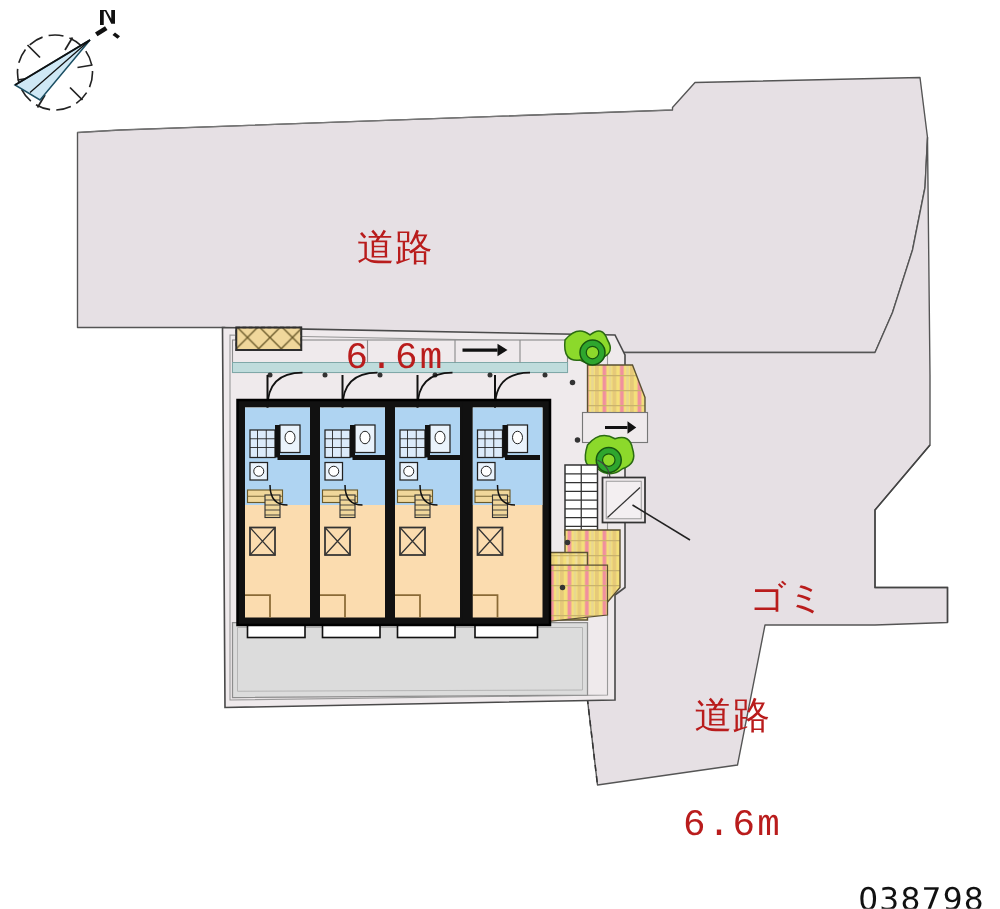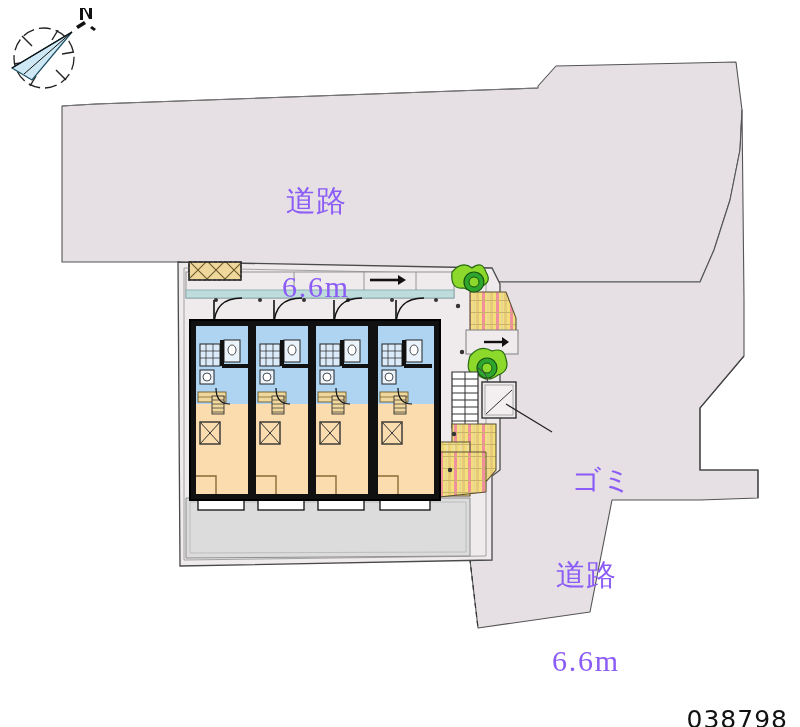--- a/index.html
+++ b/index.html
@@ -4,32 +4,32 @@
 <style>
   html,body{margin:0;padding:0;background:#ffffff;}
   body{
     width:800px;height:727px;position:relative;overflow:hidden;
     font-family:"Liberation Sans","DejaVu Sans",sans-serif;
   }
   #stage{position:absolute;inset:0;width:800px;height:727px;}
   #stage svg{display:block;}
   .lbl{
     position:absolute;
-    font-family:Liberation Serif, serif;
-    color:#8b5cf6;
+    font-family:Liberation Mono, monospace;
+    color:#b91c1c;
     white-space:pre;
     line-height:1.08;
     text-align:center;
     letter-spacing:0.02em;
   }
   .lbl-jp{font-size:30px;font-weight:400;}
   .lbl-num{font-size:30px;font-weight:400;letter-spacing:0.06em;margin-top:20px;}
   #road-top-label{left:256px;top:150px;width:120px;}
   #road-bottom-label{left:526px;top:524px;width:120px;}
-  #gomi-label{left:556px;top:392px;width:92px;font-size:29px;line-height:1.22;}
+  #gomi-label{left:584px;top:392px;width:92px;font-size:29px;line-height:1.22;}
   #plan-id{
     position:absolute;right:12px;top:705px;
     font-family:"DejaVu Sans","Liberation Sans",sans-serif;
     font-size:25px;color:#111;letter-spacing:0.04em;
   }
 </style>
 </head>
 <body>
 
 <div id="stage">

